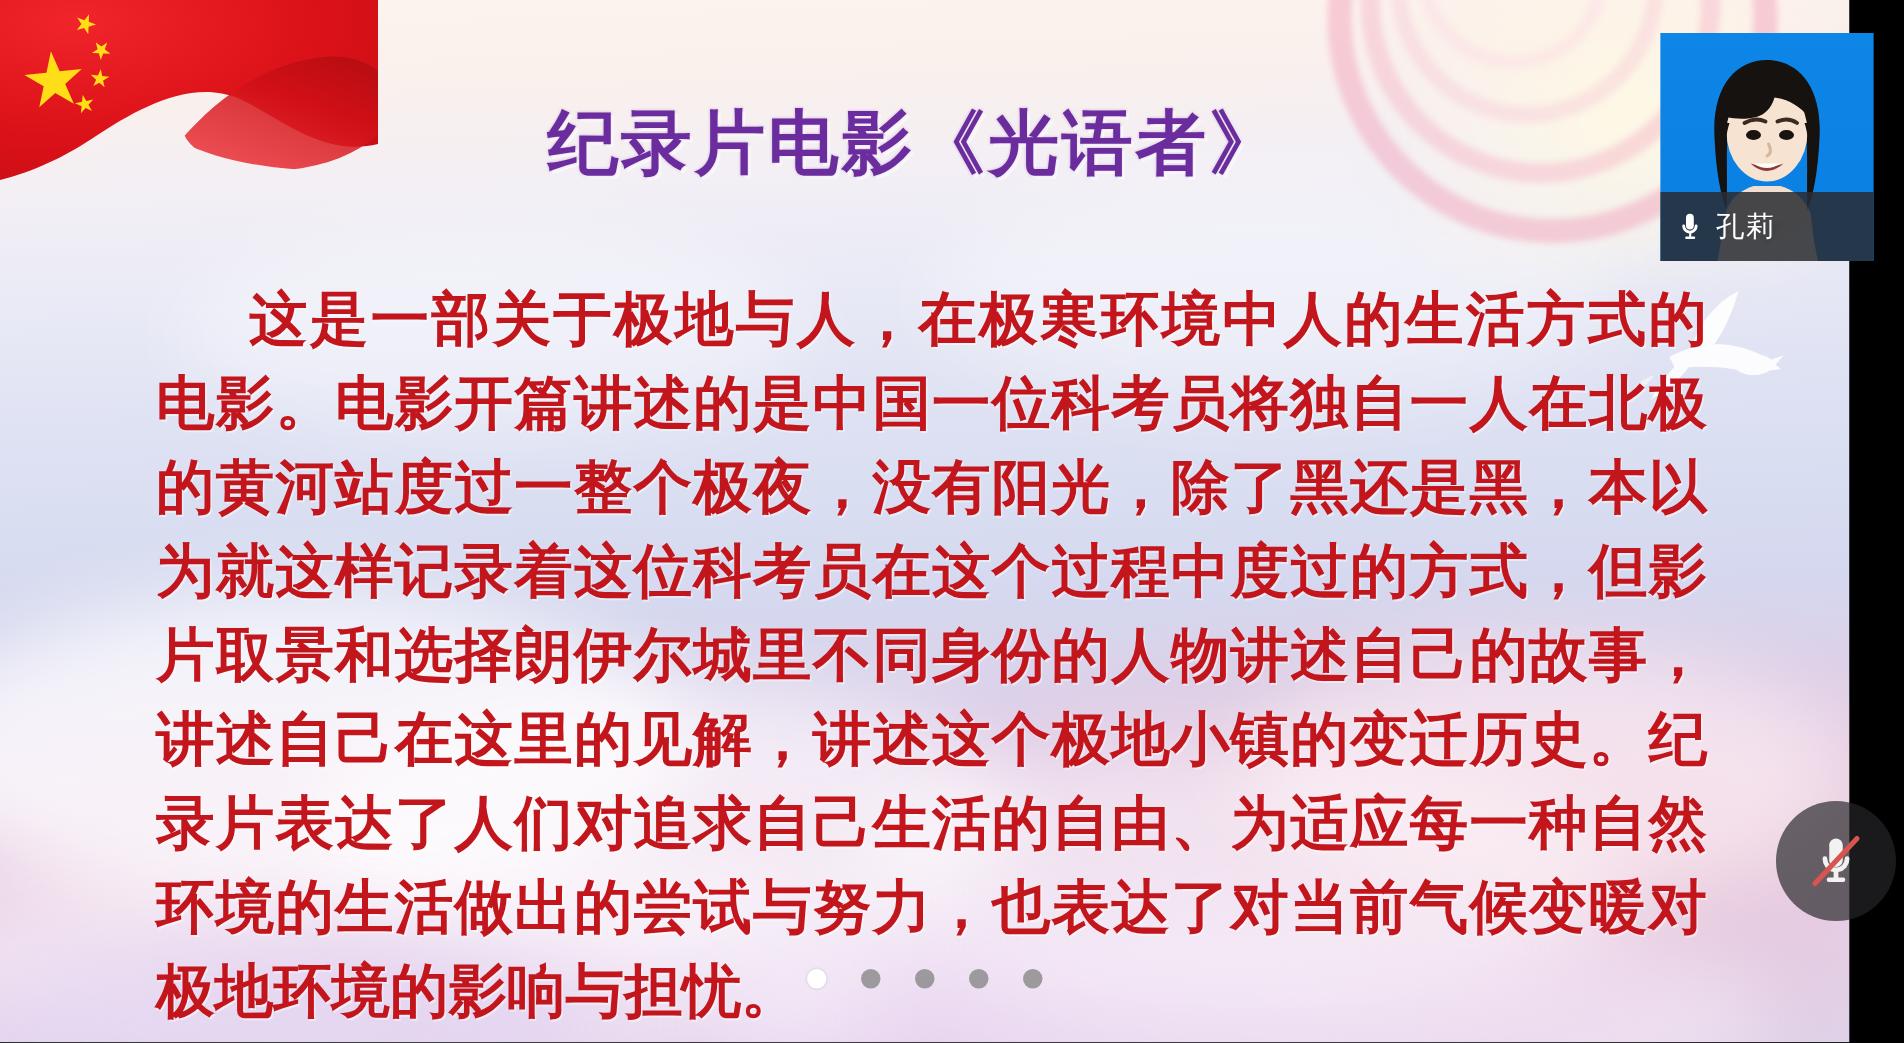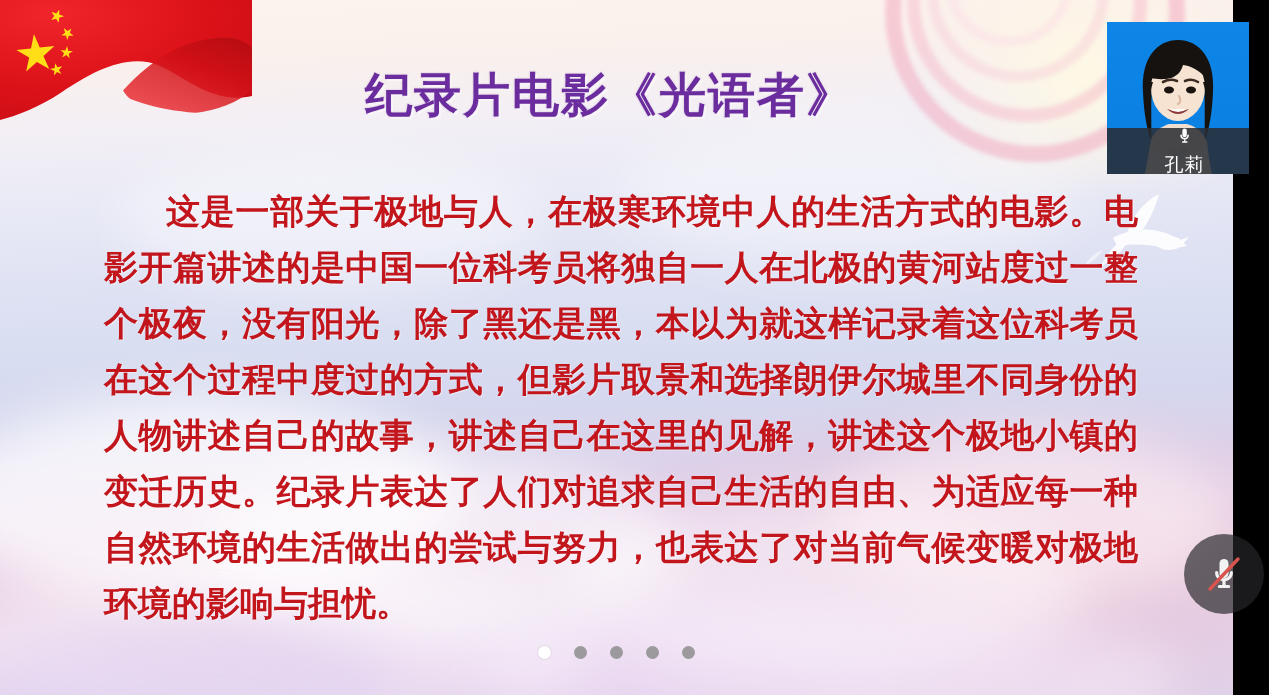--- a/index.html
+++ b/index.html
@@ -124,22 +124,22 @@
     letter-spacing:2px;
     color:#6b2d9e;
     text-shadow:2px 2px 0 rgba(255,255,255,0.55), 0 0 2px rgba(107,45,158,0.35);
     white-space:nowrap;
   }
 
   #slide-body {
     position:absolute;
     left:104px; top:186px;
     width:1034px;
-    font-family:Liberation Mono, monospace;
-    font-size:34px;
+    font-family:Liberation Serif, serif;
+    font-size:39px;
     font-weight:700;
     line-height:56px;
     color:#c2161c;
     text-align:justify;
     text-justify:inter-ideograph;
     text-indent:62px;
     text-shadow:1px 1px 0 rgba(255,255,255,0.45);
   }
 
   
@@ -189,21 +189,20 @@
   }
   #video-tile .portrait { position:absolute; inset:0; }
   #name-bar {
     position:absolute;
     left:1107px; top:128px;
     width:142px; height:46px;
     background:rgba(42,44,50,0.86);
     display:flex; align-items:center;
     padding-left:13px;
     gap:11px;
-    flex-direction:column;
   }
   #name-bar .mic-ico { width:13px; height:19px; display:block; }
   #name-bar .uname {
     color:#ffffff;
     font-family:"DejaVu Sans", sans-serif;
     font-size:19px;
     letter-spacing:1px;
     line-height:1;
   }
 

